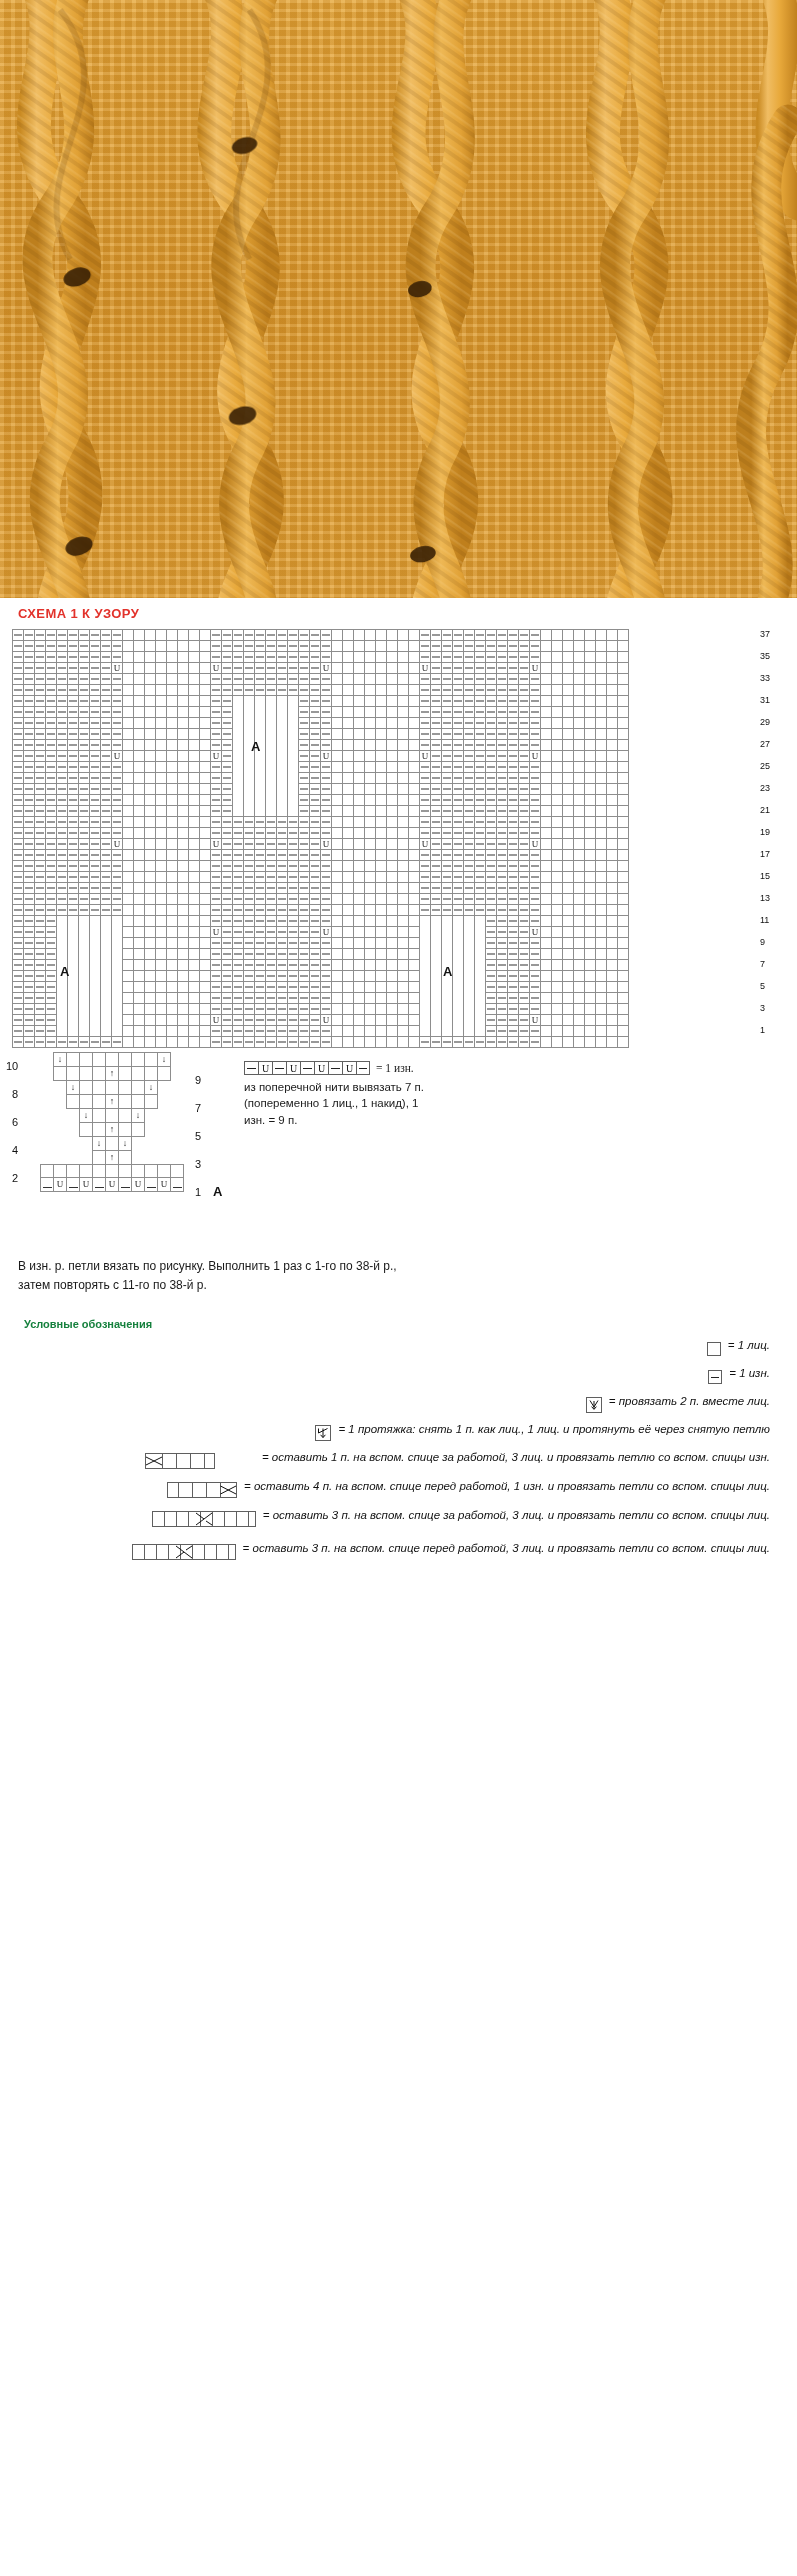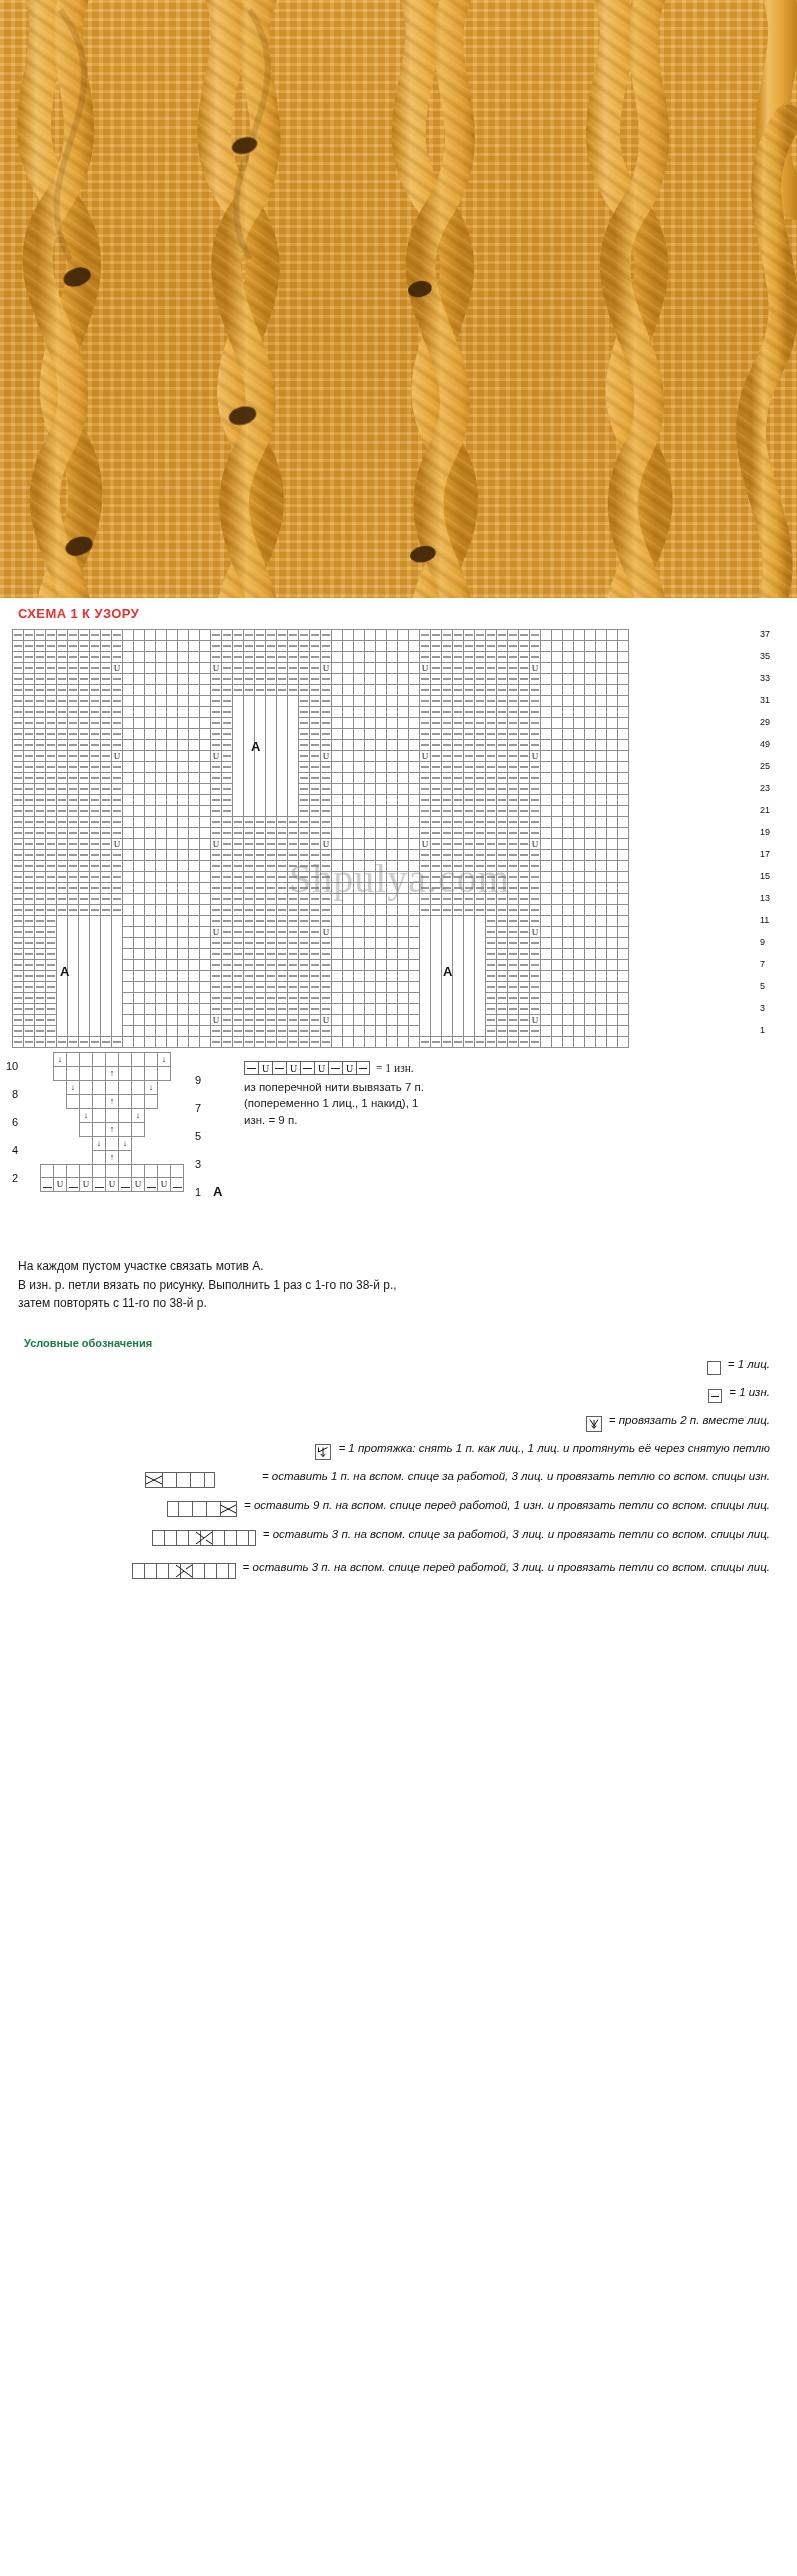--- a/index.html
+++ b/index.html
@@ -2453,21 +2453,21 @@
           <div class="row-num">37</div>
           <div class="row-num">&nbsp;</div>
           <div class="row-num">35</div>
           <div class="row-num">&nbsp;</div>
           <div class="row-num">33</div>
           <div class="row-num">&nbsp;</div>
           <div class="row-num">31</div>
           <div class="row-num">&nbsp;</div>
           <div class="row-num">29</div>
           <div class="row-num">&nbsp;</div>
-          <div class="row-num">49</div>
+          <div class="row-num">27</div>
           <div class="row-num">&nbsp;</div>
           <div class="row-num">25</div>
           <div class="row-num">&nbsp;</div>
           <div class="row-num">23</div>
           <div class="row-num">&nbsp;</div>
           <div class="row-num">21</div>
           <div class="row-num">&nbsp;</div>
           <div class="row-num">19</div>
           <div class="row-num">&nbsp;</div>
           <div class="row-num">17</div>
@@ -2485,21 +2485,20 @@
           <div class="row-num">5</div>
           <div class="row-num">&nbsp;</div>
           <div class="row-num">3</div>
           <div class="row-num">&nbsp;</div>
           <div class="row-num">1</div>
           <div class="row-num">&nbsp;</div>
         </div>
     </div>
   </div>
 
-  <div class="watermark">Shpulya.com</div>
 
 
   <div class="chart2-area">
     <div class="chart2" style="margin-left:26px;">
       <table id="grid2">
           <tbody>
             <tr>
               <td class="none"></td>
               <td>↓</td>
               <td></td>
@@ -2664,21 +2663,20 @@
           </span>
         <span class="eq">= 1 изн.</span>
       </div>
       <div>из поперечной нити вывязать 7 п.</div>
       <div>(попеременно 1 лиц., 1 накид), 1</div>
       <div>изн. = 9 п.</div>
     </div>
   </div>
 
   <div class="notes">
-    <div>На каждом пустом участке связать мотив А.</div>
     <div>В изн. р. петли вязать по рисунку. Выполнить 1 раз с 1-го по 38-й р.,</div>
     <div>затем повторять с 11-го по 38-й р.</div>
   </div>
 
   <div class="legend-title">Условные обозначения</div>
 
   <div class="legend-list">
 
     <div class="legend-row">
       <span class="legend-sym"><span class="cell"></span></span>
@@ -2725,21 +2723,21 @@
     </div>
 
     <div class="legend-row" style="margin-top:10px;">
       <span class="legend-sym">
         <svg class="sym-svg" width="70" height="16" viewBox="0 0 70 16">
           <rect x="0.5" y="0.5" width="69" height="15" fill="#fff" stroke="#5f5f5f"></rect>
           <path d="M11.5 0.5 V15.5 M25.5 0.5 V15.5 M39.5 0.5 V15.5 M53.5 0.5 V15.5" stroke="#5f5f5f" stroke-width="1"></path>
           <path d="M53.5 12 L69 4 M53.5 4 L69 12" stroke="#111" stroke-width="1" fill="none"></path>
         </svg>
       </span>
-      <span class="legend-txt">= оставить 9 п. на вспом. спице перед работой, 1 изн. и провязать петли со вспом. спицы лиц.</span>
+      <span class="legend-txt">= оставить 4 п. на вспом. спице перед работой, 1 изн. и провязать петли со вспом. спицы лиц.</span>
     </div>
 
     <div class="legend-row" style="margin-top:10px;margin-left:44px;">
       <span class="legend-sym">
         <svg class="sym-svg" width="104" height="16" viewBox="0 0 104 16">
           <rect x="0.5" y="0.5" width="103" height="15" fill="#fff" stroke="#5f5f5f"></rect>
           <path d="M12.5 .5V15.5 M24.5 .5V15.5 M36.5 .5V15.5 M48.5 .5V15.5 M60.5 .5V15.5 M72.5 .5V15.5 M84.5 .5V15.5 M96.5 .5V15.5" stroke="#5f5f5f"></path>
           <path d="M44 14 L60 2" stroke="#111" fill="none"></path>
           <path d="M44 2 L52 8" stroke="#111" fill="none"></path>
           <path d="M54 10 L60 14" stroke="#111" fill="none"></path>

